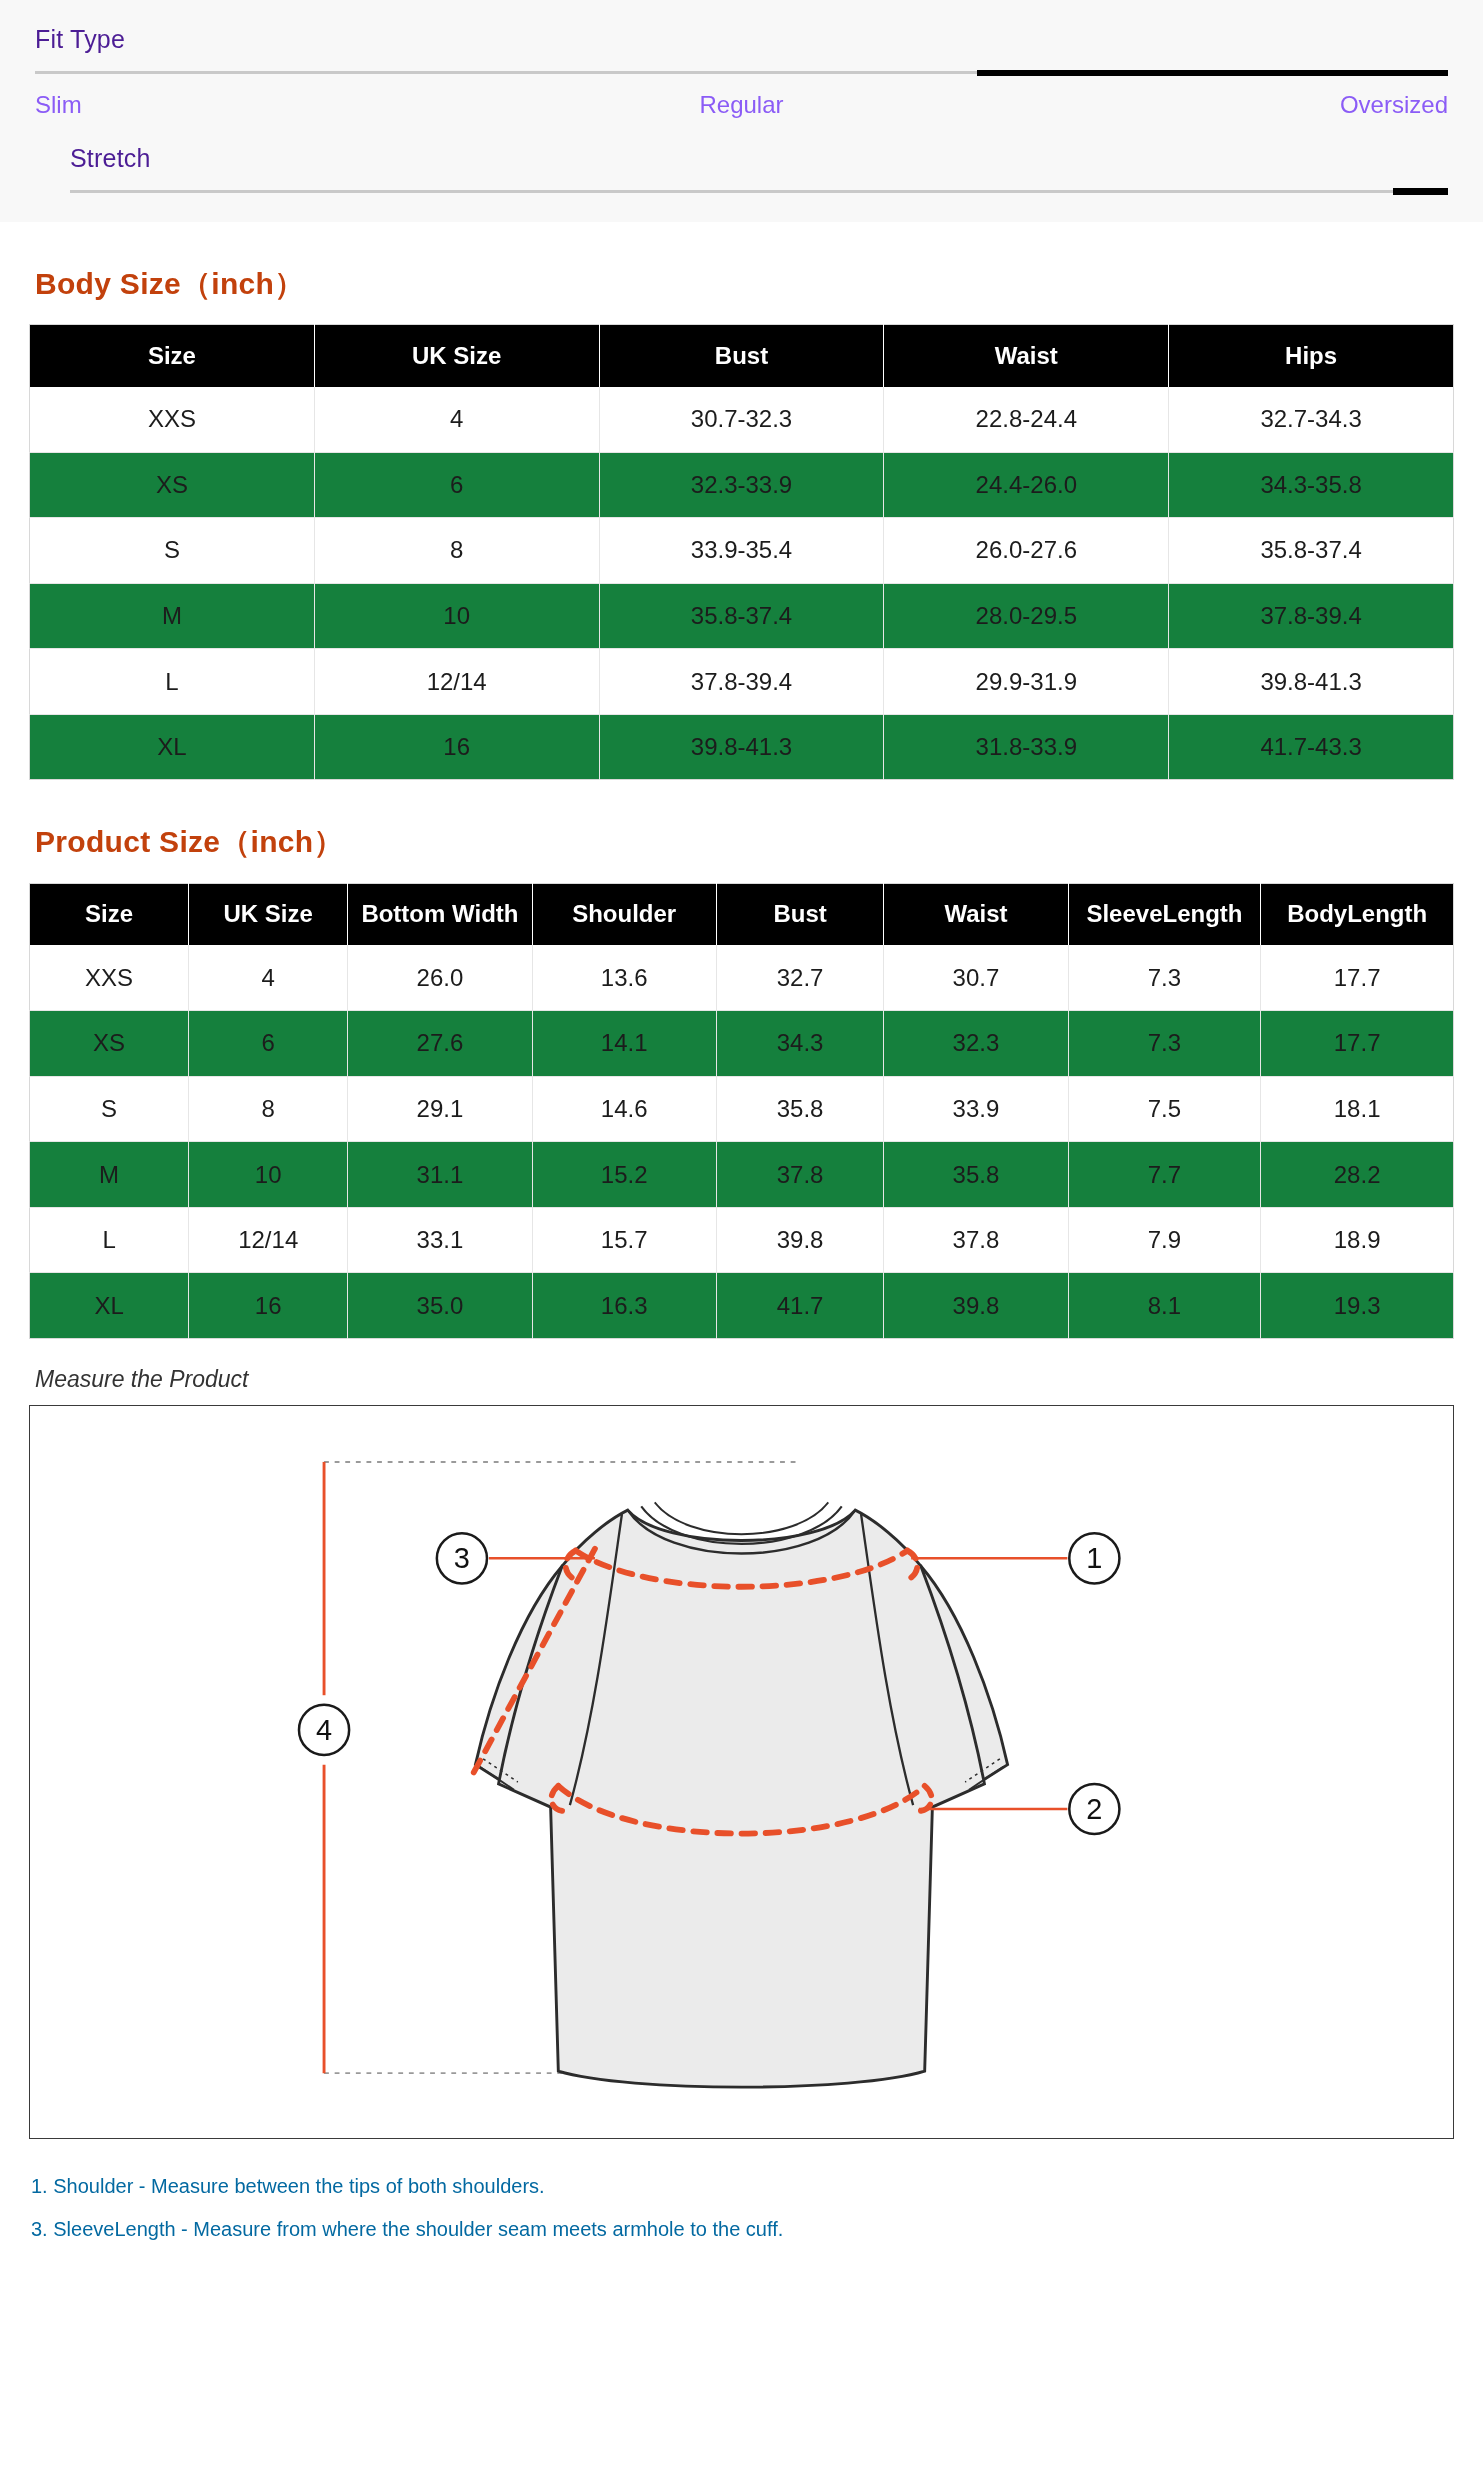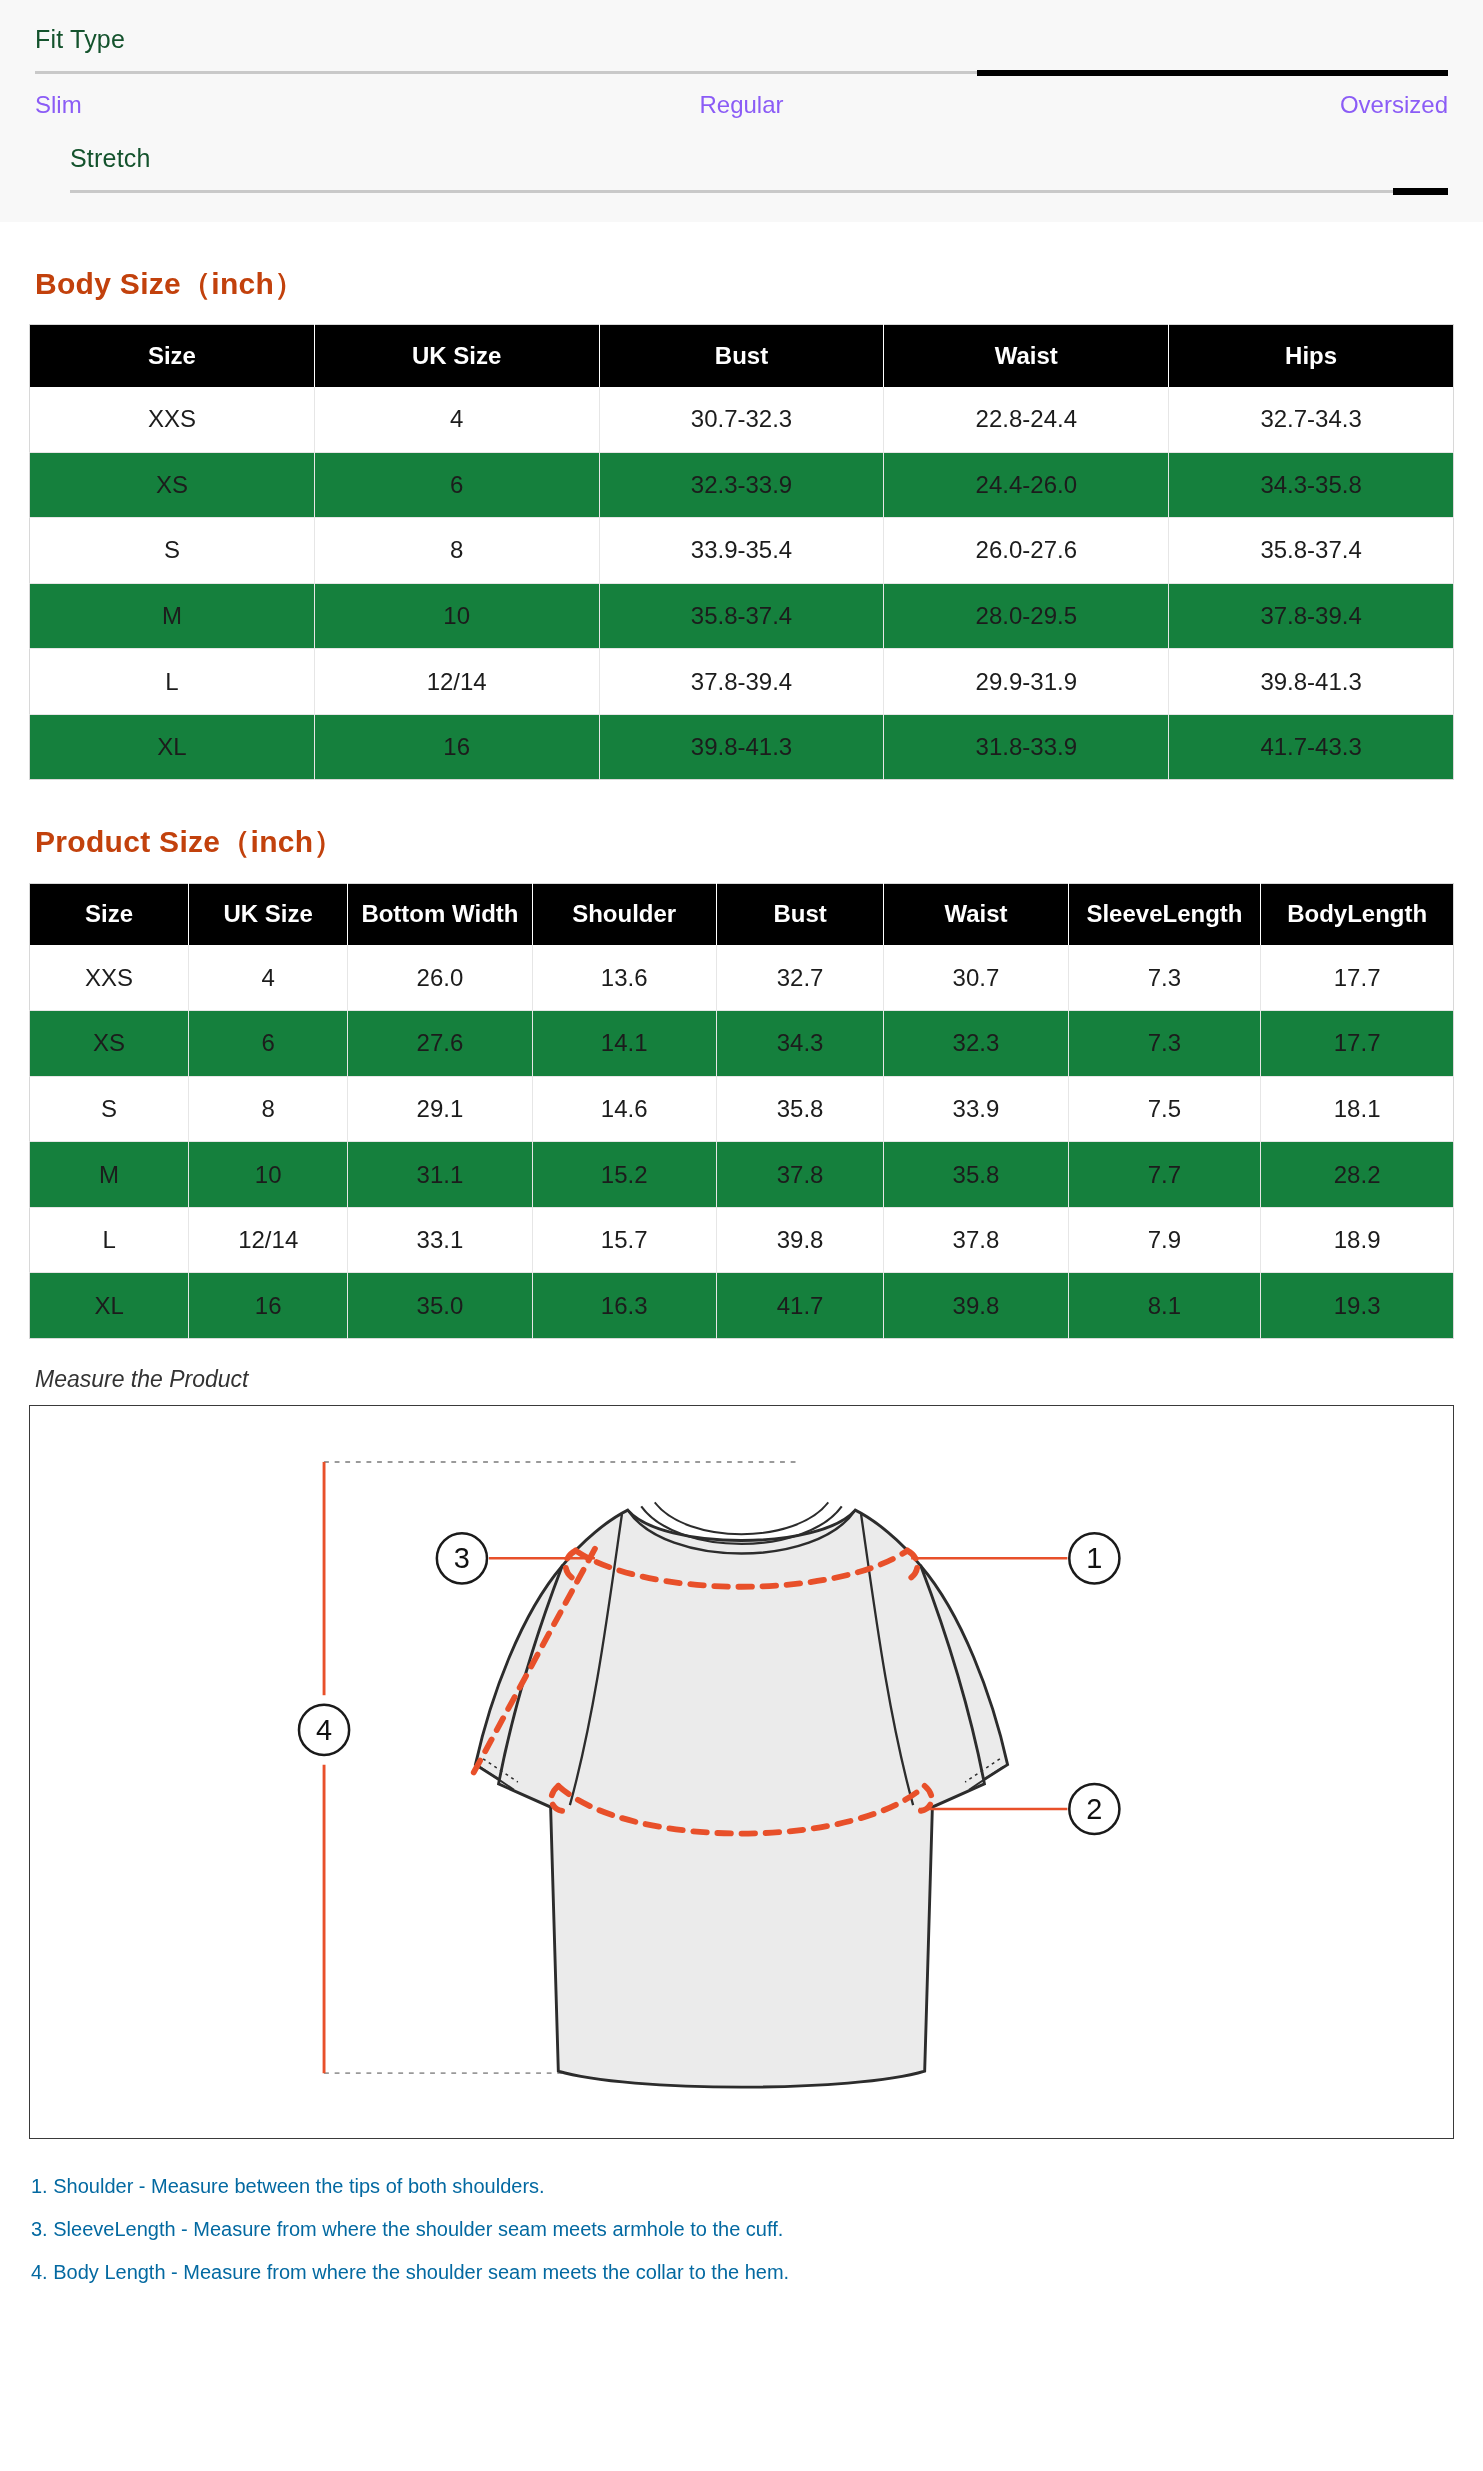--- a/index.html
+++ b/index.html
@@ -14,21 +14,21 @@
 
   
   .fit-panel {
     background: #f8f8f8;
     padding: 25px 35px 29px 35px;
   }
   .fit-group { margin-bottom: 25px; }
   .fit-group:last-child { margin-bottom: 0; margin-left: 35px; }
   .fit-title {
     font-size: 25px;
-    color: #14532d;
+    color: #4c1d95;
     letter-spacing: 0.2px;
     padding-bottom: 17.4px;
   }
   .track {
     position: relative;
     height: 2.9px;
     background: #c9c9c9;
     width: 100%;
   }
   .track-fill {
@@ -361,15 +361,14 @@
     <g>
       <circle cx="305" cy="336" r="26" fill="#ffffff" stroke="#1a1a1a" stroke-width="2.6"></circle>
       <text x="305" y="336" text-anchor="middle" dominant-baseline="central" font-family="Liberation Sans, sans-serif" font-size="30" fill="#111111">4</text>
     </g>
   </svg>
 </div>
 
 <div class="notes" id="notes-list">
     <div class="note-line">1. Shoulder - Measure between the tips of both shoulders.</div>
     <div class="note-line">3. SleeveLength - Measure from where the shoulder seam meets armhole to the cuff.</div>
-    <div class="note-line">4. Body Length - Measure from where the shoulder seam meets the collar to the hem.</div>
   </div>
 
 
 </body></html>

